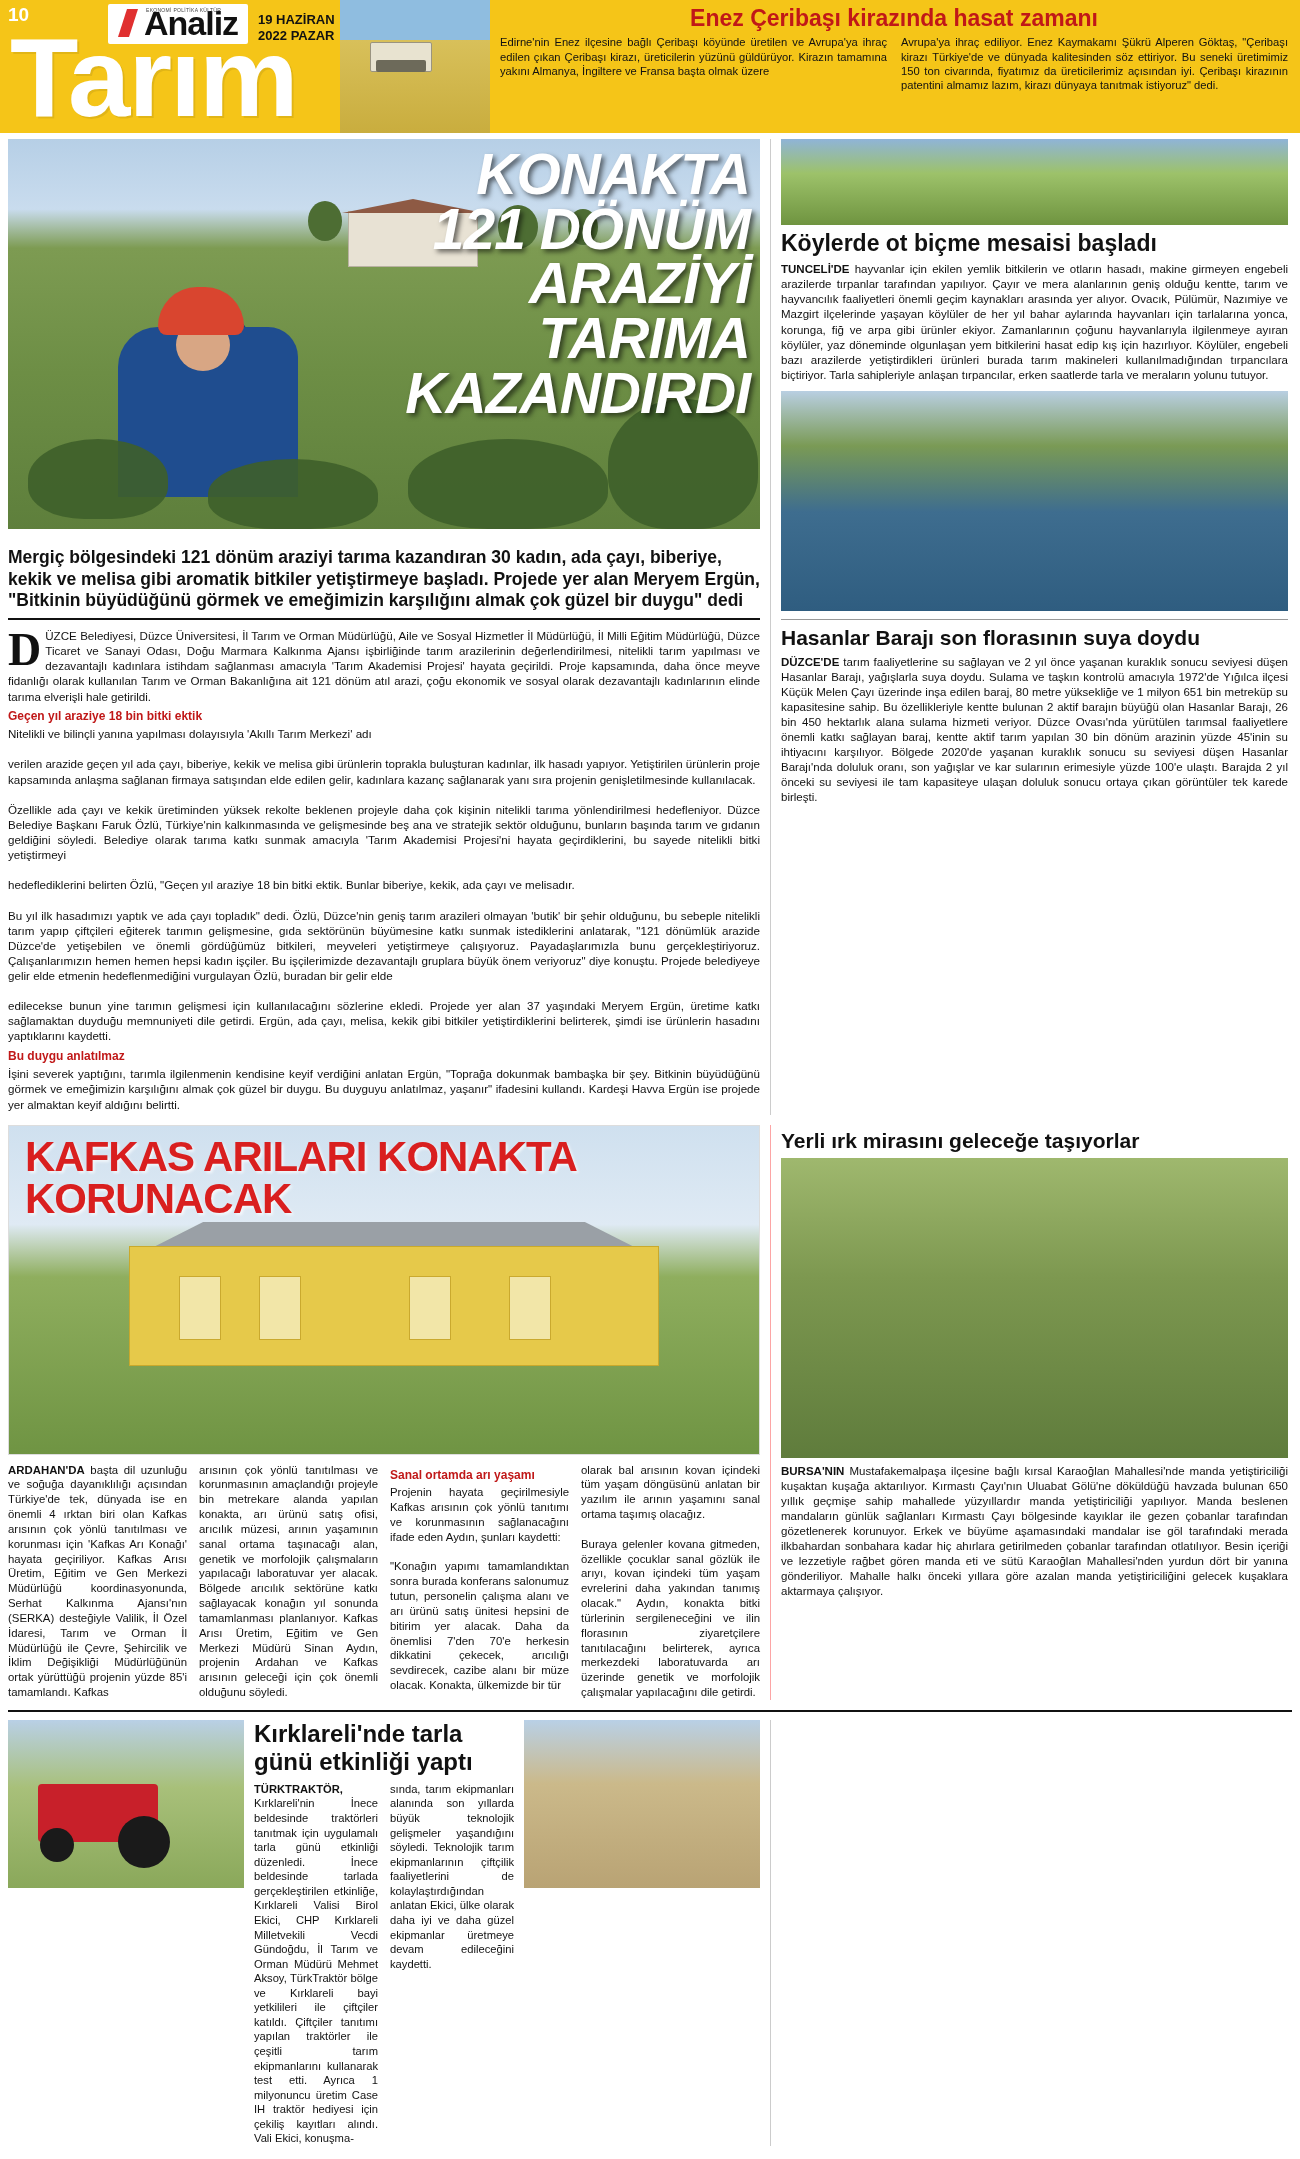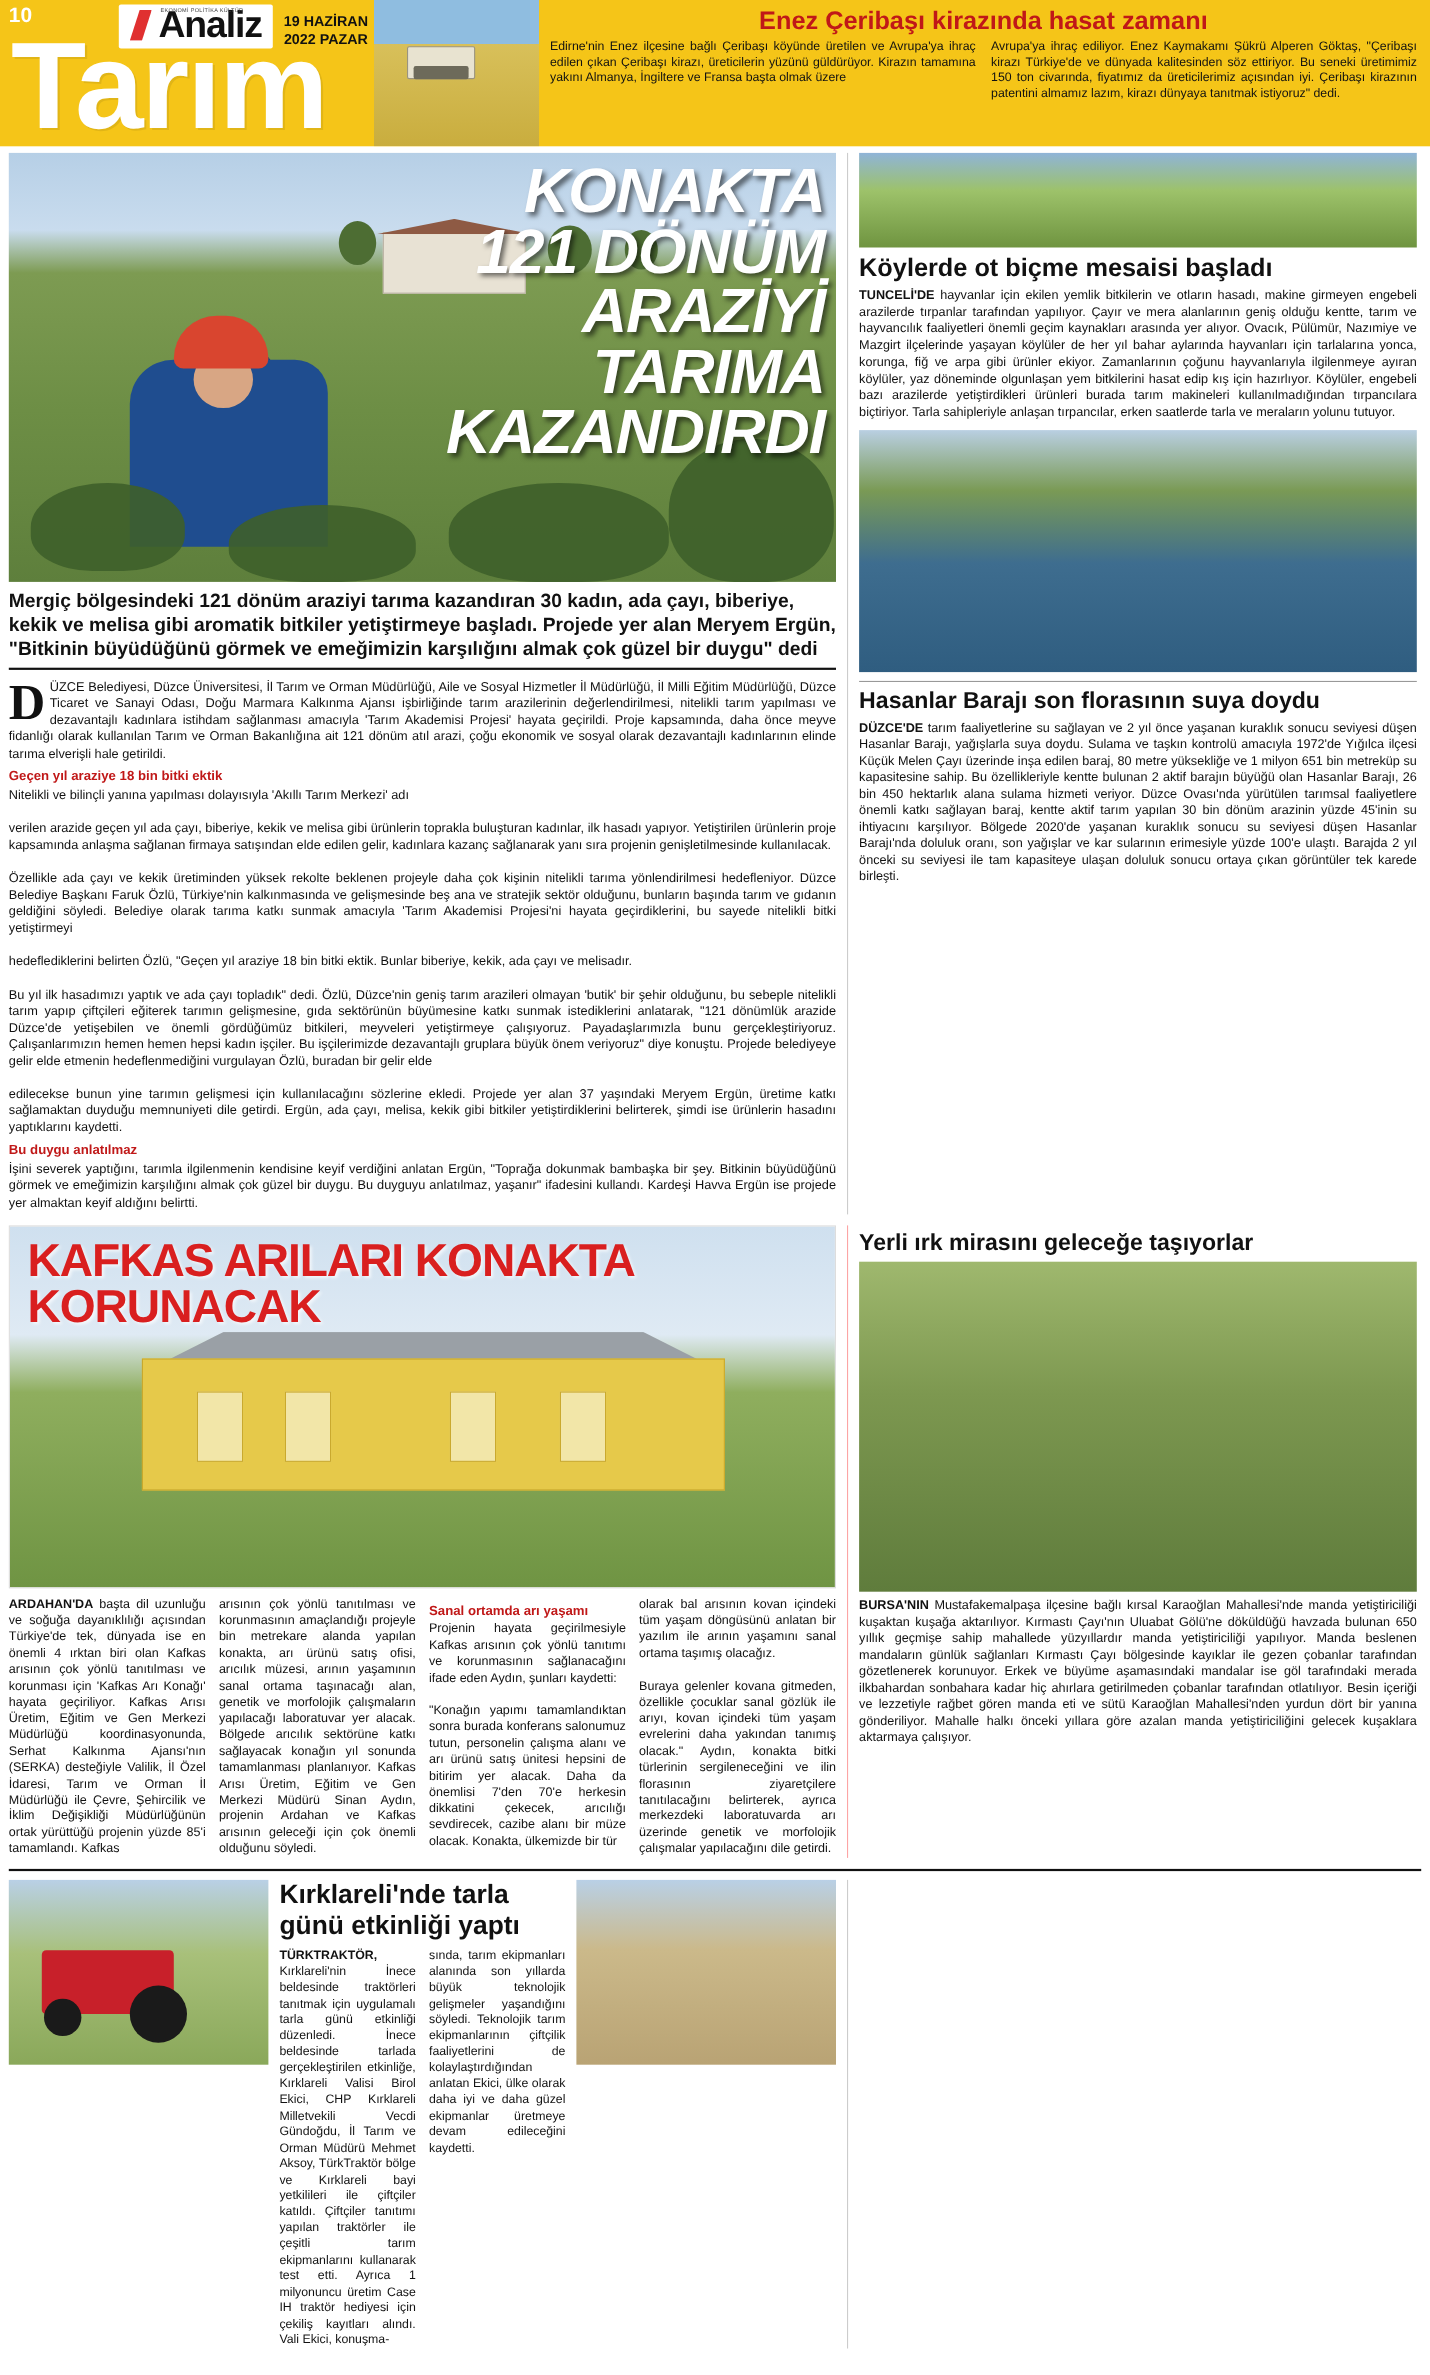--- a/index.html
+++ b/index.html
@@ -205,21 +205,21 @@
     font-style: italic;
     font-size: 57px;
     line-height: 0.96;
     color: #ffffff;
     letter-spacing: -1px;
     text-shadow: 3px 3px 5px rgba(0,0,0,0.55);
   }
   .hero-title span { display: block; }
 
   .deck {
-    margin-top: 7px;
+    margin-top: 18px;
     font-family: "Liberation Sans", sans-serif;
     font-size: 17.5px;
     font-weight: bold;
     line-height: 1.24;
     color: #111;
     padding-bottom: 6px;
     border-bottom: 2px solid #111;
   }
 
   .body-cols {

